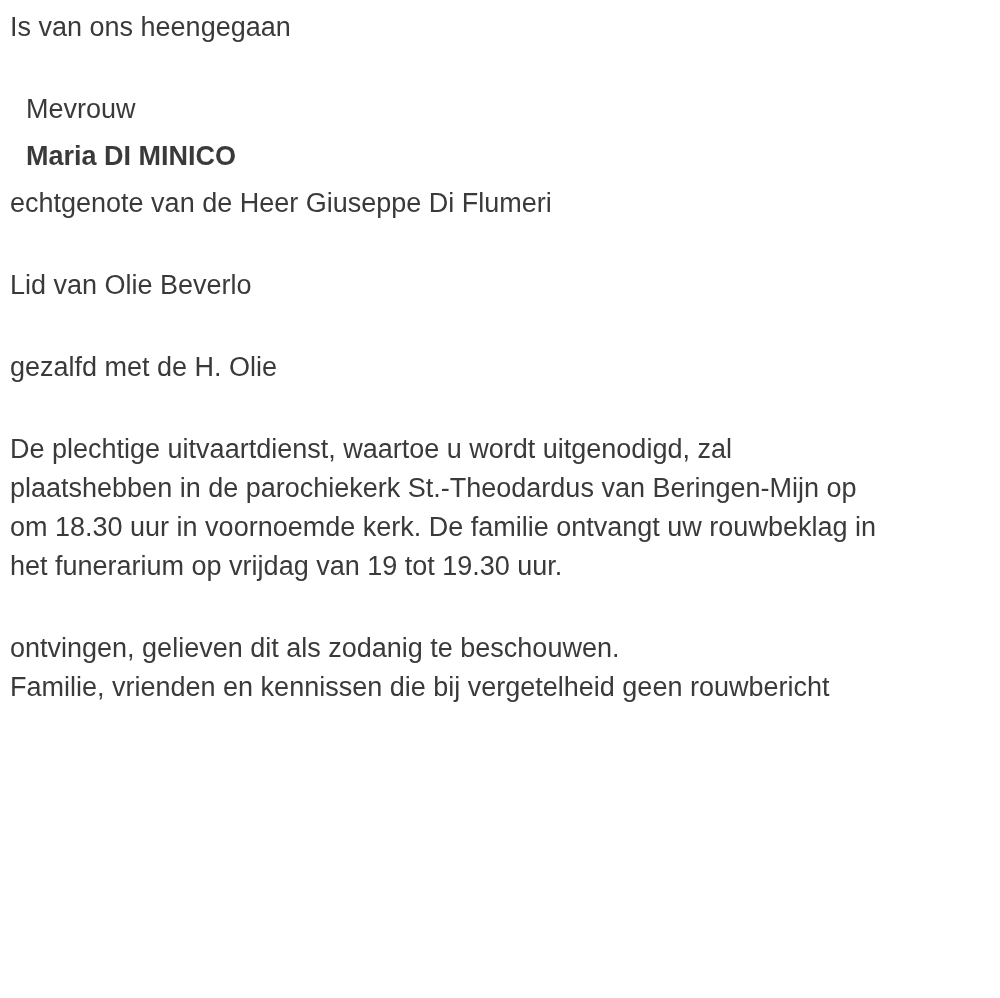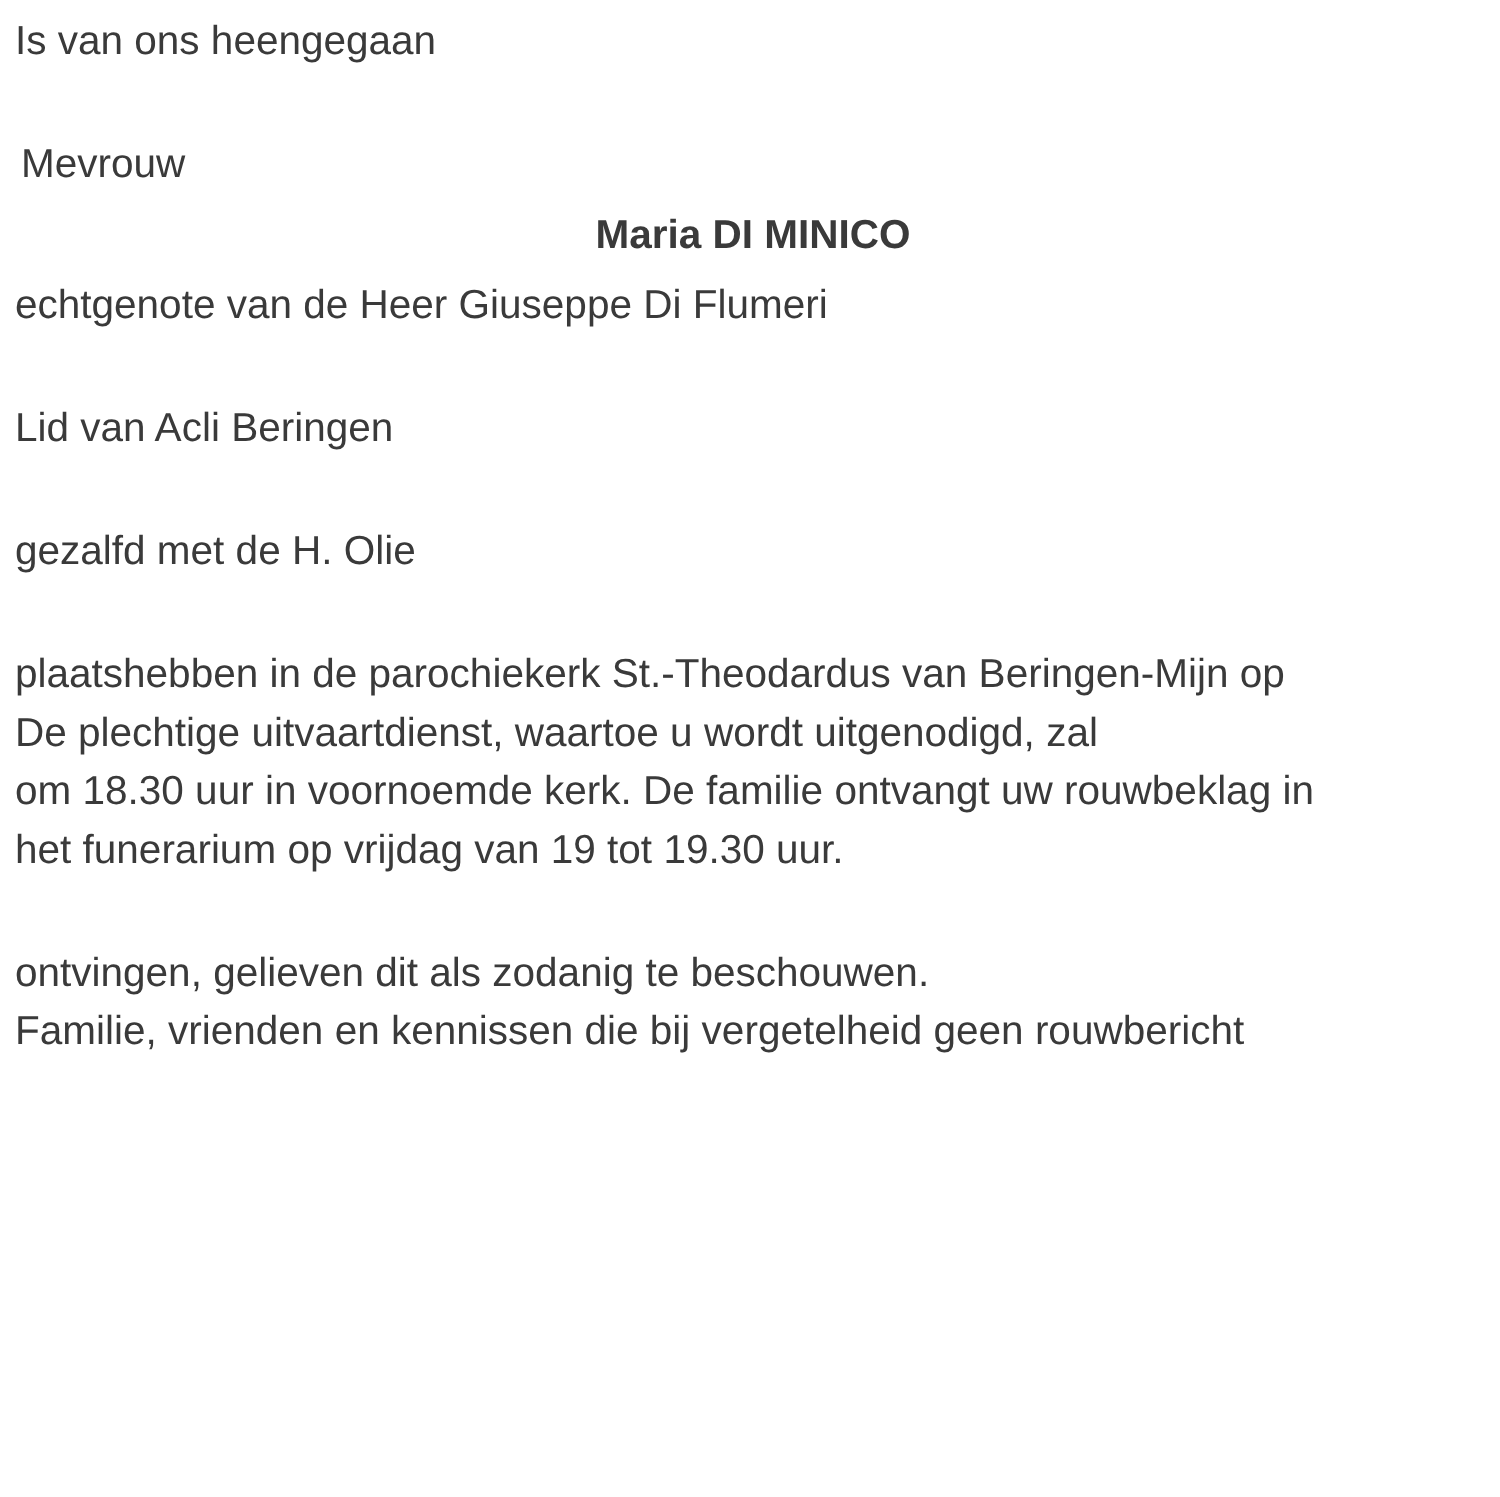--- a/index.html
+++ b/index.html
@@ -17,29 +17,28 @@
     font-family: "Liberation Sans", sans-serif;
     font-size: 27px;
     line-height: 39px;
     color: #3a3a3a;
     overflow: hidden;
   }
   .para {
     margin: 0 0 43px 0;
   }
   .para-tight {
-    margin: 0 0 8px 4px;
+    margin: 0 0 8px 16px;
   }
   .line {
     display: block;
     white-space: nowrap;
   }
   .name-line {
     font-weight: bold;
-    text-align: center;
   }
 </style>
 </head>
 <body>
 
 <div class="page">
 
   <p class="para">
     <span class="line">Is van ons heengegaan</span>
   </p>
@@ -50,30 +49,30 @@
 
   <p class="para-tight">
     <span class="line name-line">Maria DI MINICO</span>
   </p>
 
   <p class="para">
     <span class="line">echtgenote van de Heer Giuseppe Di Flumeri</span>
   </p>
 
   <p class="para">
-    <span class="line">Lid van Acli Beringen</span>
+    <span class="line">Lid van Olie Beverlo</span>
   </p>
 
   <p class="para">
     <span class="line">gezalfd met de H. Olie</span>
   </p>
 
   <p class="para">
+    <span class="line">De plechtige uitvaartdienst, waartoe u wordt uitgenodigd, zal</span>
     <span class="line">plaatshebben in de parochiekerk St.-Theodardus van Beringen-Mijn op</span>
-    <span class="line">De plechtige uitvaartdienst, waartoe u wordt uitgenodigd, zal</span>
     <span class="line">om 18.30 uur in voornoemde kerk. De familie ontvangt uw rouwbeklag in</span>
     <span class="line">het funerarium op vrijdag van 19 tot 19.30 uur.</span>
   </p>
 
 
   <p class="para">
     <span class="line">ontvingen, gelieven dit als zodanig te beschouwen.</span>
     <span class="line">Familie, vrienden en kennissen die bij vergetelheid geen rouwbericht</span>
   </p>
 

